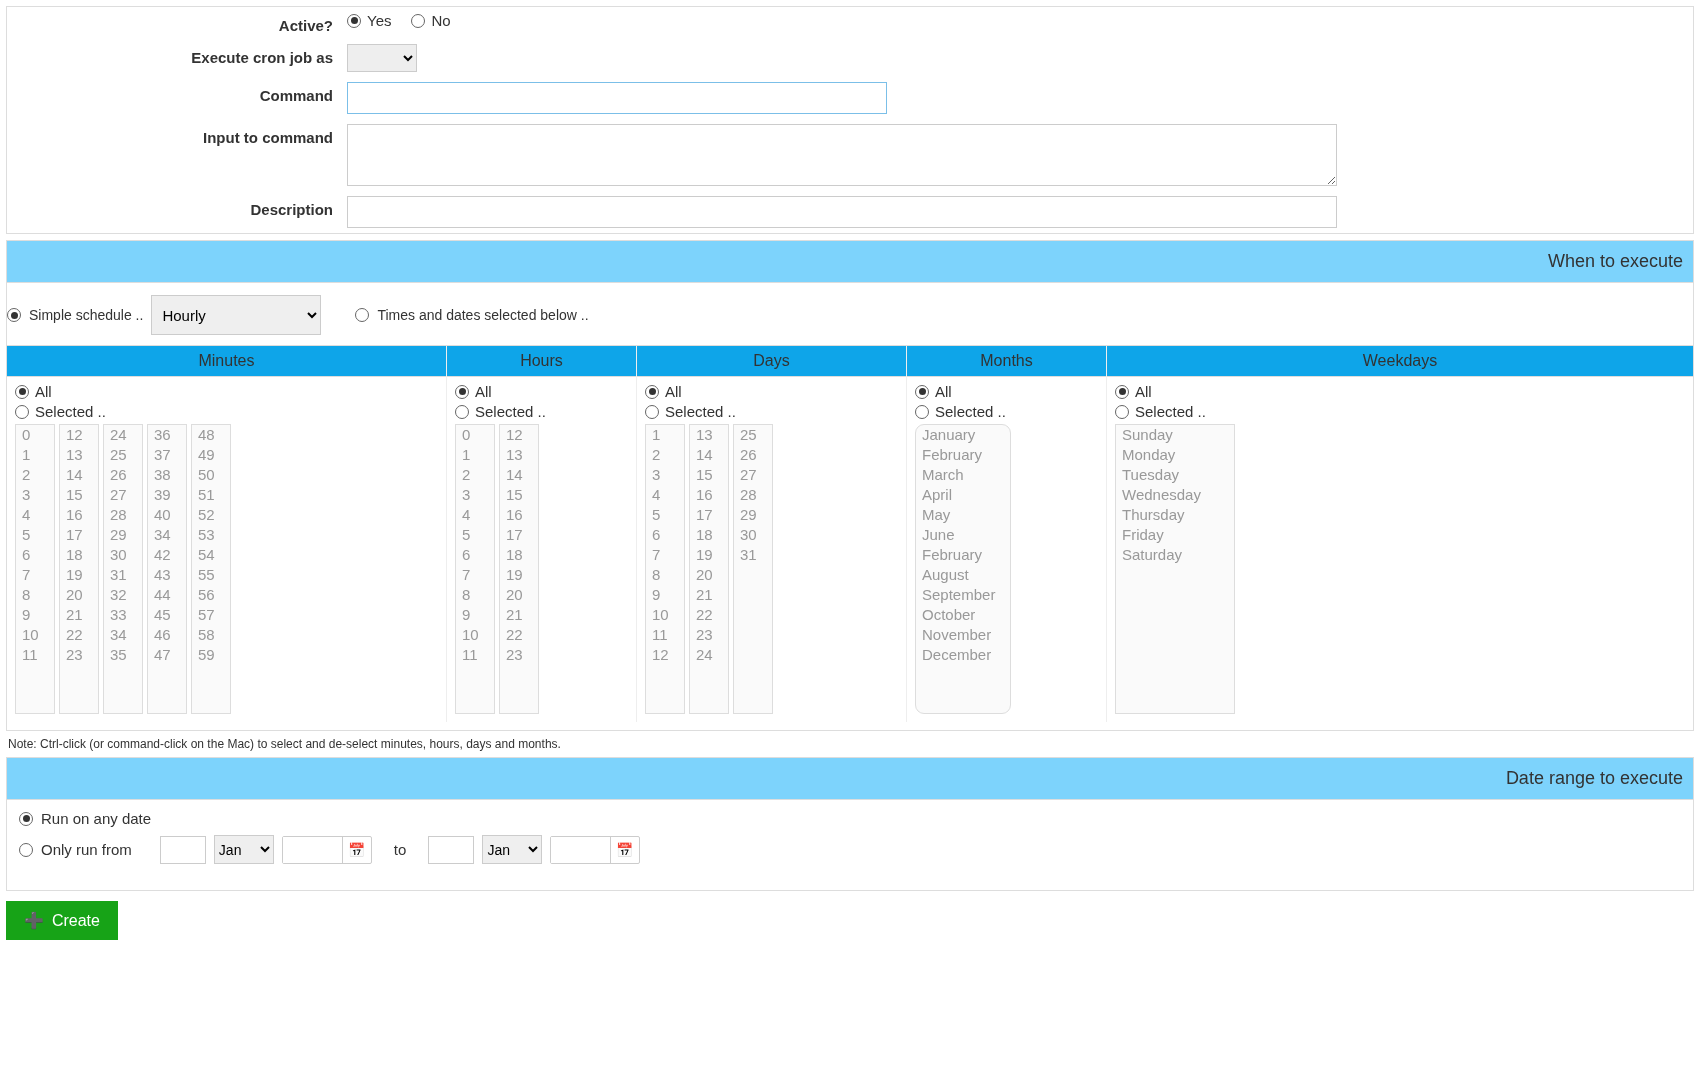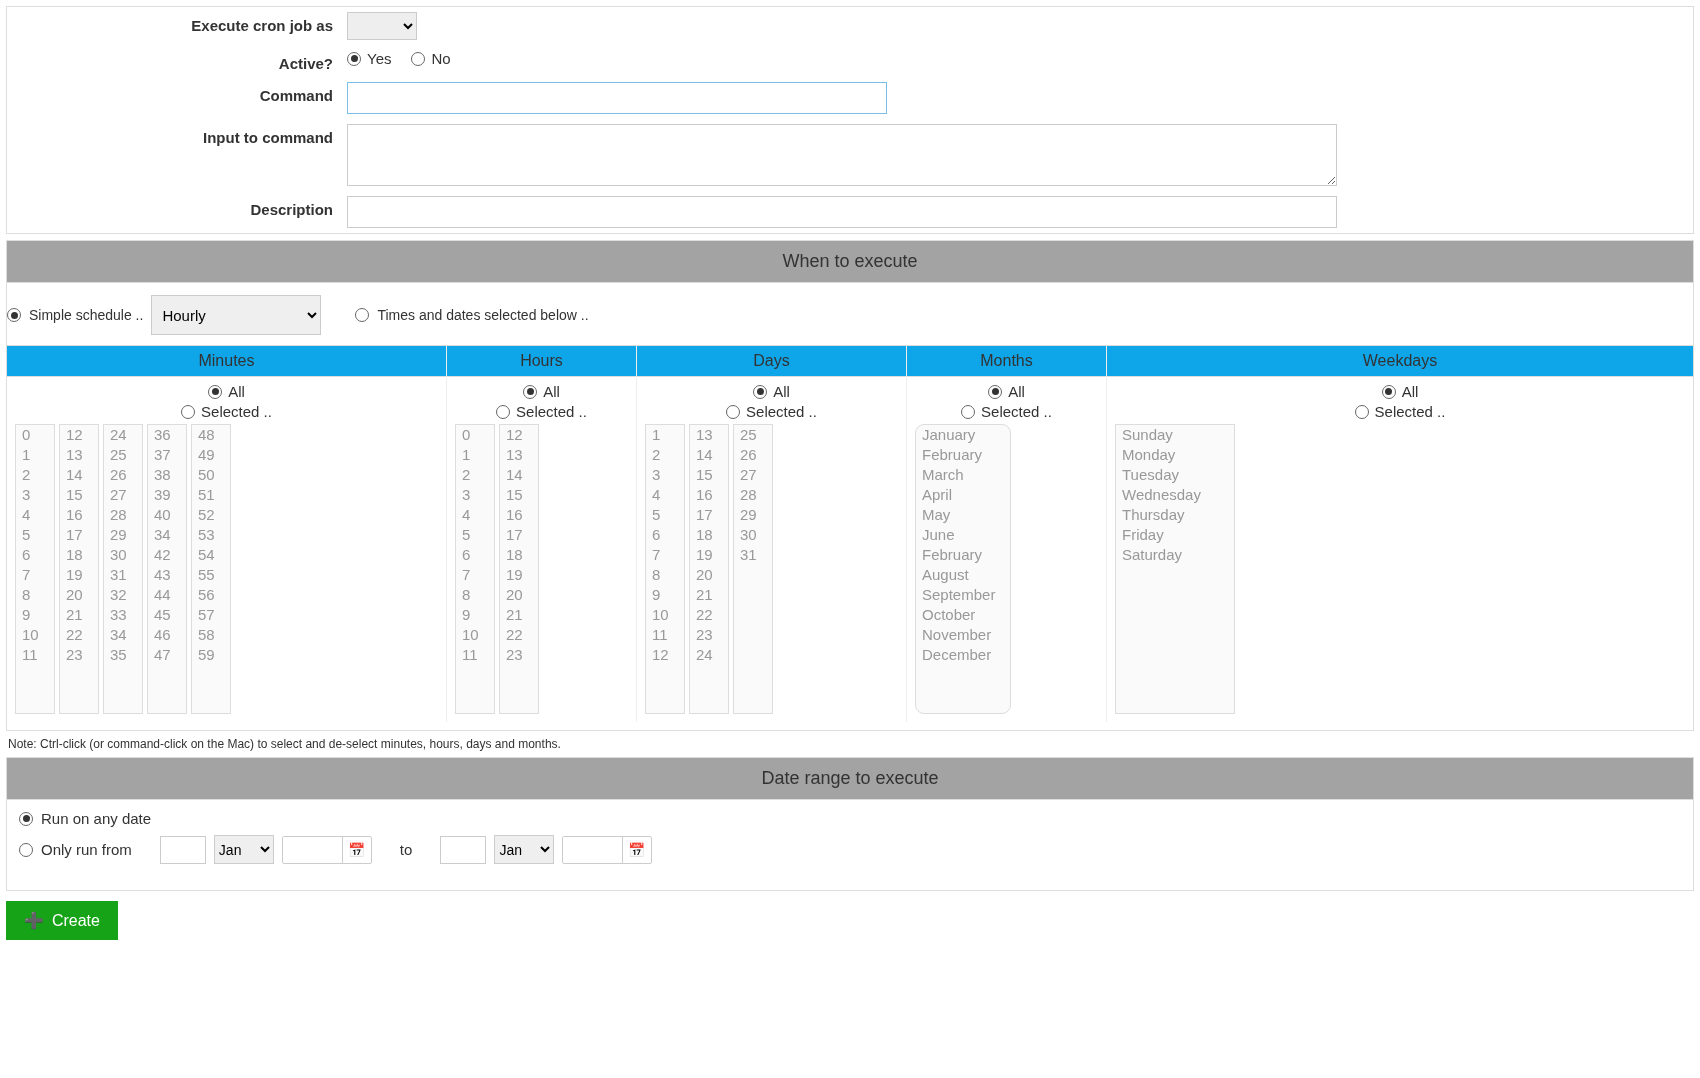--- a/index.html
+++ b/index.html
@@ -8,74 +8,74 @@
 .form-row { display: flex; align-items: flex-start; padding: 5px 10px; }
 .form-label { width: 330px; text-align: right; padding-right: 14px; font-weight: bold; font-size: 15px; padding-top: 5px; }
 .form-field { flex: 1; display: flex; align-items: center; gap: 6px; }
 select.small { height: 28px; border: 1px solid #ccc; background: #eee; min-width: 70px; font-size: 13px; }
 .radio-dot { width: 14px; height: 14px; border: 1px solid #666; border-radius: 50%; display: inline-flex; align-items: center; justify-content: center; cursor: pointer; }
 .radio-dot.checked::after { content: ""; width: 7px; height: 7px; background: #333; border-radius: 50%; }
 .radio-label { margin-right: 14px; font-size: 15px; }
 input.text { height: 32px; border: 1px solid #7bbfe8; padding: 4px 8px; font-size: 15px; width: 540px; }
 textarea.big { width: 100%; max-width: 990px; height: 62px; border: 1px solid #ccc; padding: 6px; font-size: 15px; resize: both; }
 input.desc { height: 32px; border: 1px solid #ccc; padding: 4px 8px; font-size: 15px; width: 100%; max-width: 990px; }
-.section-head { background: #a3a3a3; border: 1px solid #ddd; text-align: center; font-size: 18px; padding: 10px; margin-top: 0; }
+.section-head { background: #7dd3fc; border: 1px solid #ddd; text-align: right; font-size: 18px; padding: 10px; margin-top: 0; }
 .section-body { border: 1px solid #ddd; border-top: none; padding: 8px 0; }
 .sched-row { display: flex; align-items: center; gap: 8px; padding: 4px 0 10px 0; }
 select.freq { height: 40px; border: 1px solid #ccc; font-size: 15px; padding: 2px 6px; min-width: 170px; }
 .time-table { display: flex; border-top: 1px solid #ddd; }
 .time-col { border-right: 1px solid #eee; }
 .time-col:last-child { border-right: none; }
 .col-min   { flex: 0 0 440px; }
 .col-hr    { flex: 0 0 190px; }
 .col-day   { flex: 0 0 270px; }
 .col-mon   { flex: 0 0 200px; }
 .col-wk    { flex: 1; }
 .col-title { background: #0ea5e9; text-align: center; font-size: 16px; padding: 6px 4px; border-bottom: 1px solid #ddd; }
 .col-opts { padding: 6px 8px 4px 8px; display: flex; flex-direction: column; gap: 3px; }
-.opt-line { display: flex; align-items: center; gap: 6px; font-size: 15px; justify-content: center; }
+.opt-line { display: flex; align-items: center; gap: 6px; font-size: 15px; }
 .lists { display: flex; gap: 4px; padding: 0 8px 8px 8px; }
 .listbox { border: 1px solid #ddd; background: #fafafa; color: #999; font-size: 15px; line-height: 20px; min-width: 40px; height: 290px; overflow: hidden; }
 .listbox.wide { min-width: 96px; border-radius: 9px; }
 .listbox.wider { min-width: 120px; }
 .li-item { padding: 0 6px; cursor: pointer; }
 .note { font-size: 12px; padding: 6px 2px; }
 .date-body { border: 1px solid #ddd; border-top: none; padding: 10px 12px 18px 12px; }
 .date-row { display: flex; align-items: center; gap: 8px; margin-bottom: 8px; font-size: 15px; }
 input.tiny { width: 46px; height: 28px; border: 1px solid #ccc; text-align: center; }
 select.mon { height: 29px; border: 1px solid #ccc; font-size: 14px; min-width: 60px; }
 .calgroup { display: inline-flex; align-items: center; border: 1px solid #ccc; border-radius: 2px; }
 .calgroup input { border: none; border-right: 1px solid #ccc; height: 26px; width: 60px; padding: 0 4px; }
 .cal-icon { width: 28px; height: 26px; display: inline-flex; align-items: center; justify-content: center; cursor: pointer; font-size: 14px; }
-.tolabel { margin: 0 20px; }
+.tolabel { margin: 0 14px; }
 .btn-create { background: #17a317; color: #fff; border: none; padding: 10px 18px; font-size: 16px; cursor: pointer; margin-top: 10px; display: inline-flex; align-items: center; gap: 8px; }
 .btn-create .plus { font-weight: bold; font-size: 16px; }
 </style>
 </head>
 <body>
 
 
 
 
 <div class="form-top">
   <div class="form-row">
-    <div class="form-label">Execute cron job as</div>
-    <div class="form-field">
-      <select class="small">
-        <option></option>
-      </select>
-    </div>
-  </div>
-  <div class="form-row">
     <div class="form-label">Active?</div>
     <div class="form-field">
       <span class="radio-dot checked"></span>
       <span class="radio-label">Yes</span>
       <span class="radio-dot"></span>
       <span class="radio-label">No</span>
+    </div>
+  </div>
+  <div class="form-row">
+    <div class="form-label">Execute cron job as</div>
+    <div class="form-field">
+      <select class="small">
+        <option></option>
+      </select>
     </div>
   </div>
   <div class="form-row">
     <div class="form-label">Command</div>
     <div class="form-field">
       <input class="text" type="text" value="" style="">
     </div>
   </div>
   <div class="form-row">
     <div class="form-label">Input to command</div>

